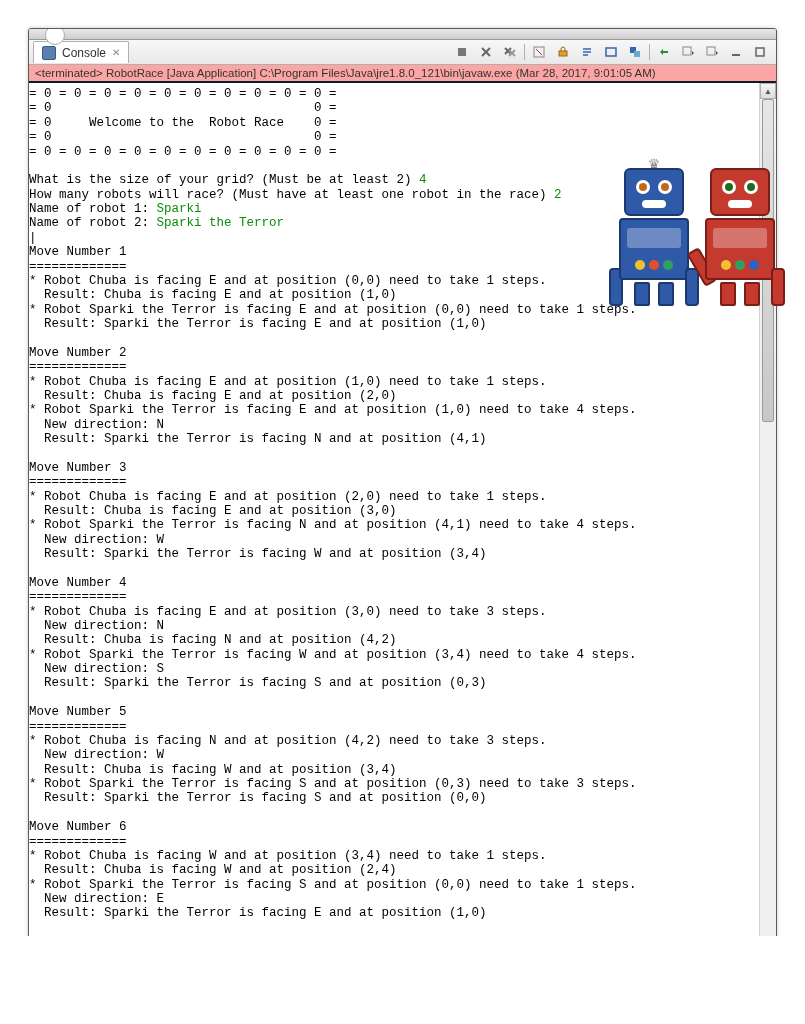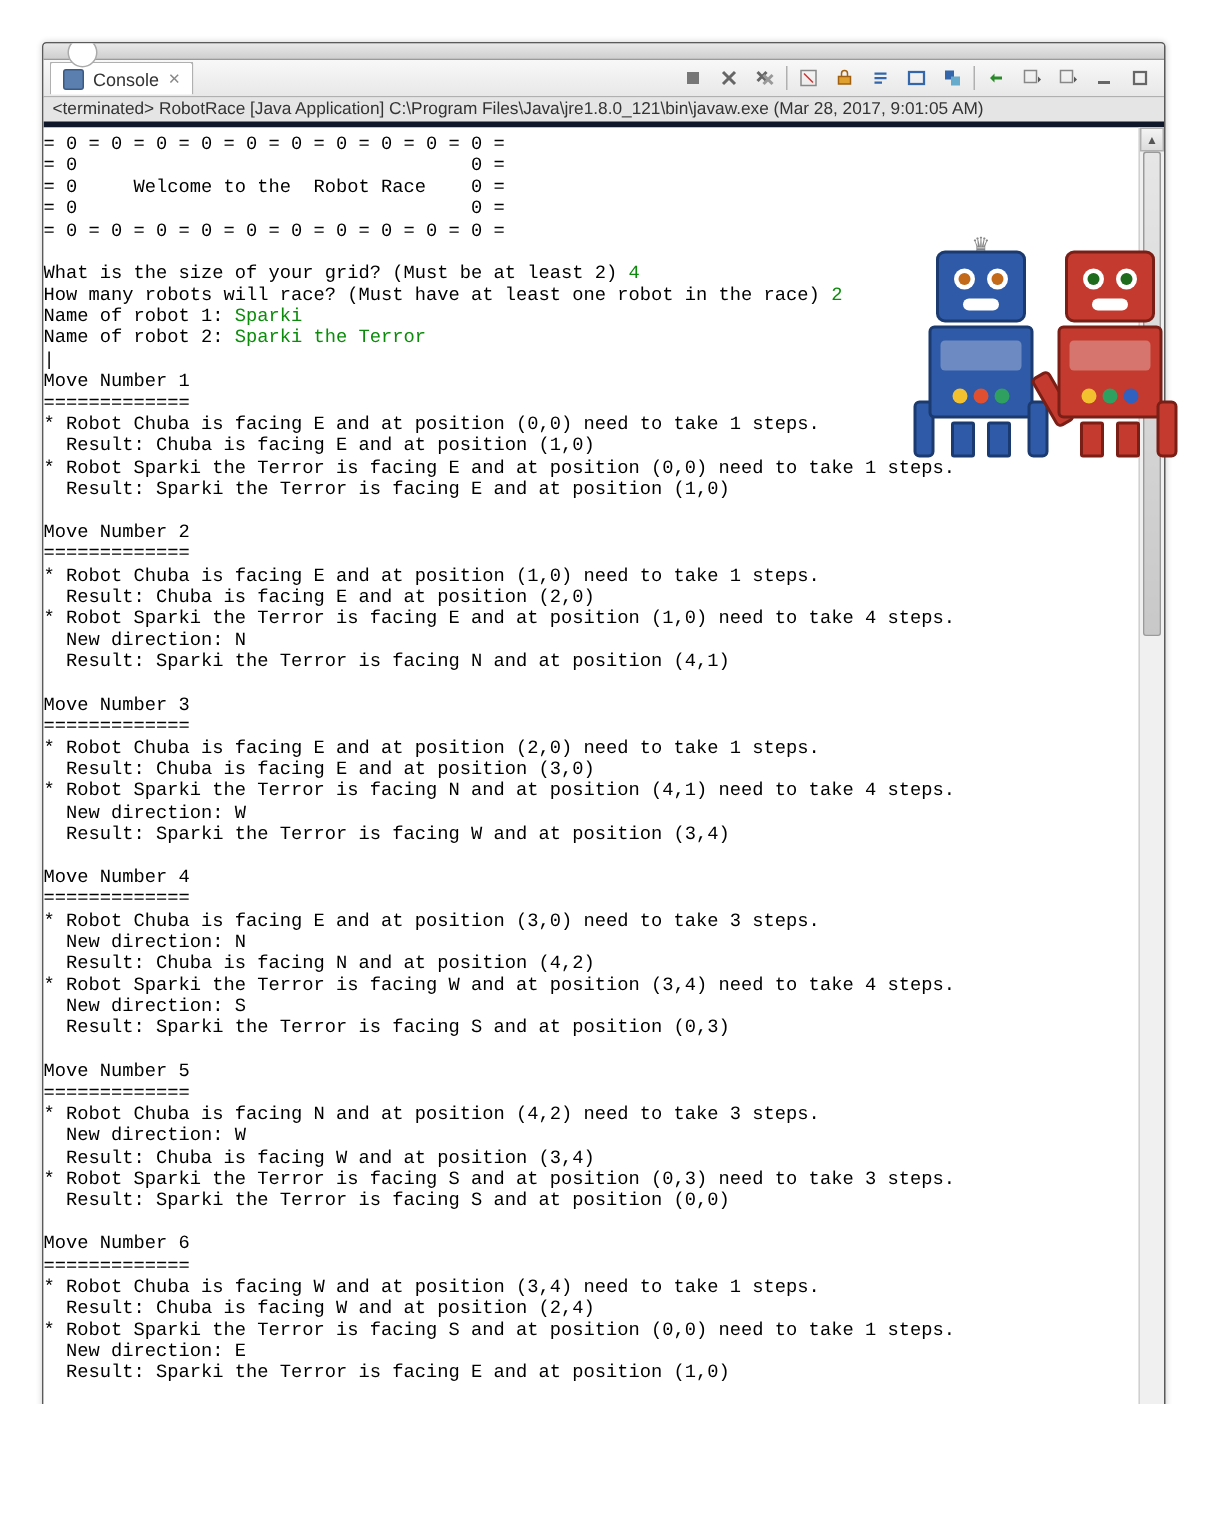--- a/index.html
+++ b/index.html
@@ -87,22 +87,22 @@
   .tbtn svg { width: 14px; height: 14px; }
   .divider {
     width: 1px;
     height: 16px;
     background: #b0b0b0;
     margin: 0 2px;
   }
   .status-line {
     font-size: 11.5px;
     padding: 2px 6px;
-    background: #e5e5e5;
-    border-bottom: 4px solid #0f172a;
+    background: #fca5a5;
+    border-bottom: 2px solid #0f172a;
     color: #333;
     white-space: nowrap;
     overflow: hidden;
   }
   .console-wrap {
     position: relative;
   }
   .console {
     font-family: "Consolas", "Courier New", monospace;
     font-size: 12.5px;

